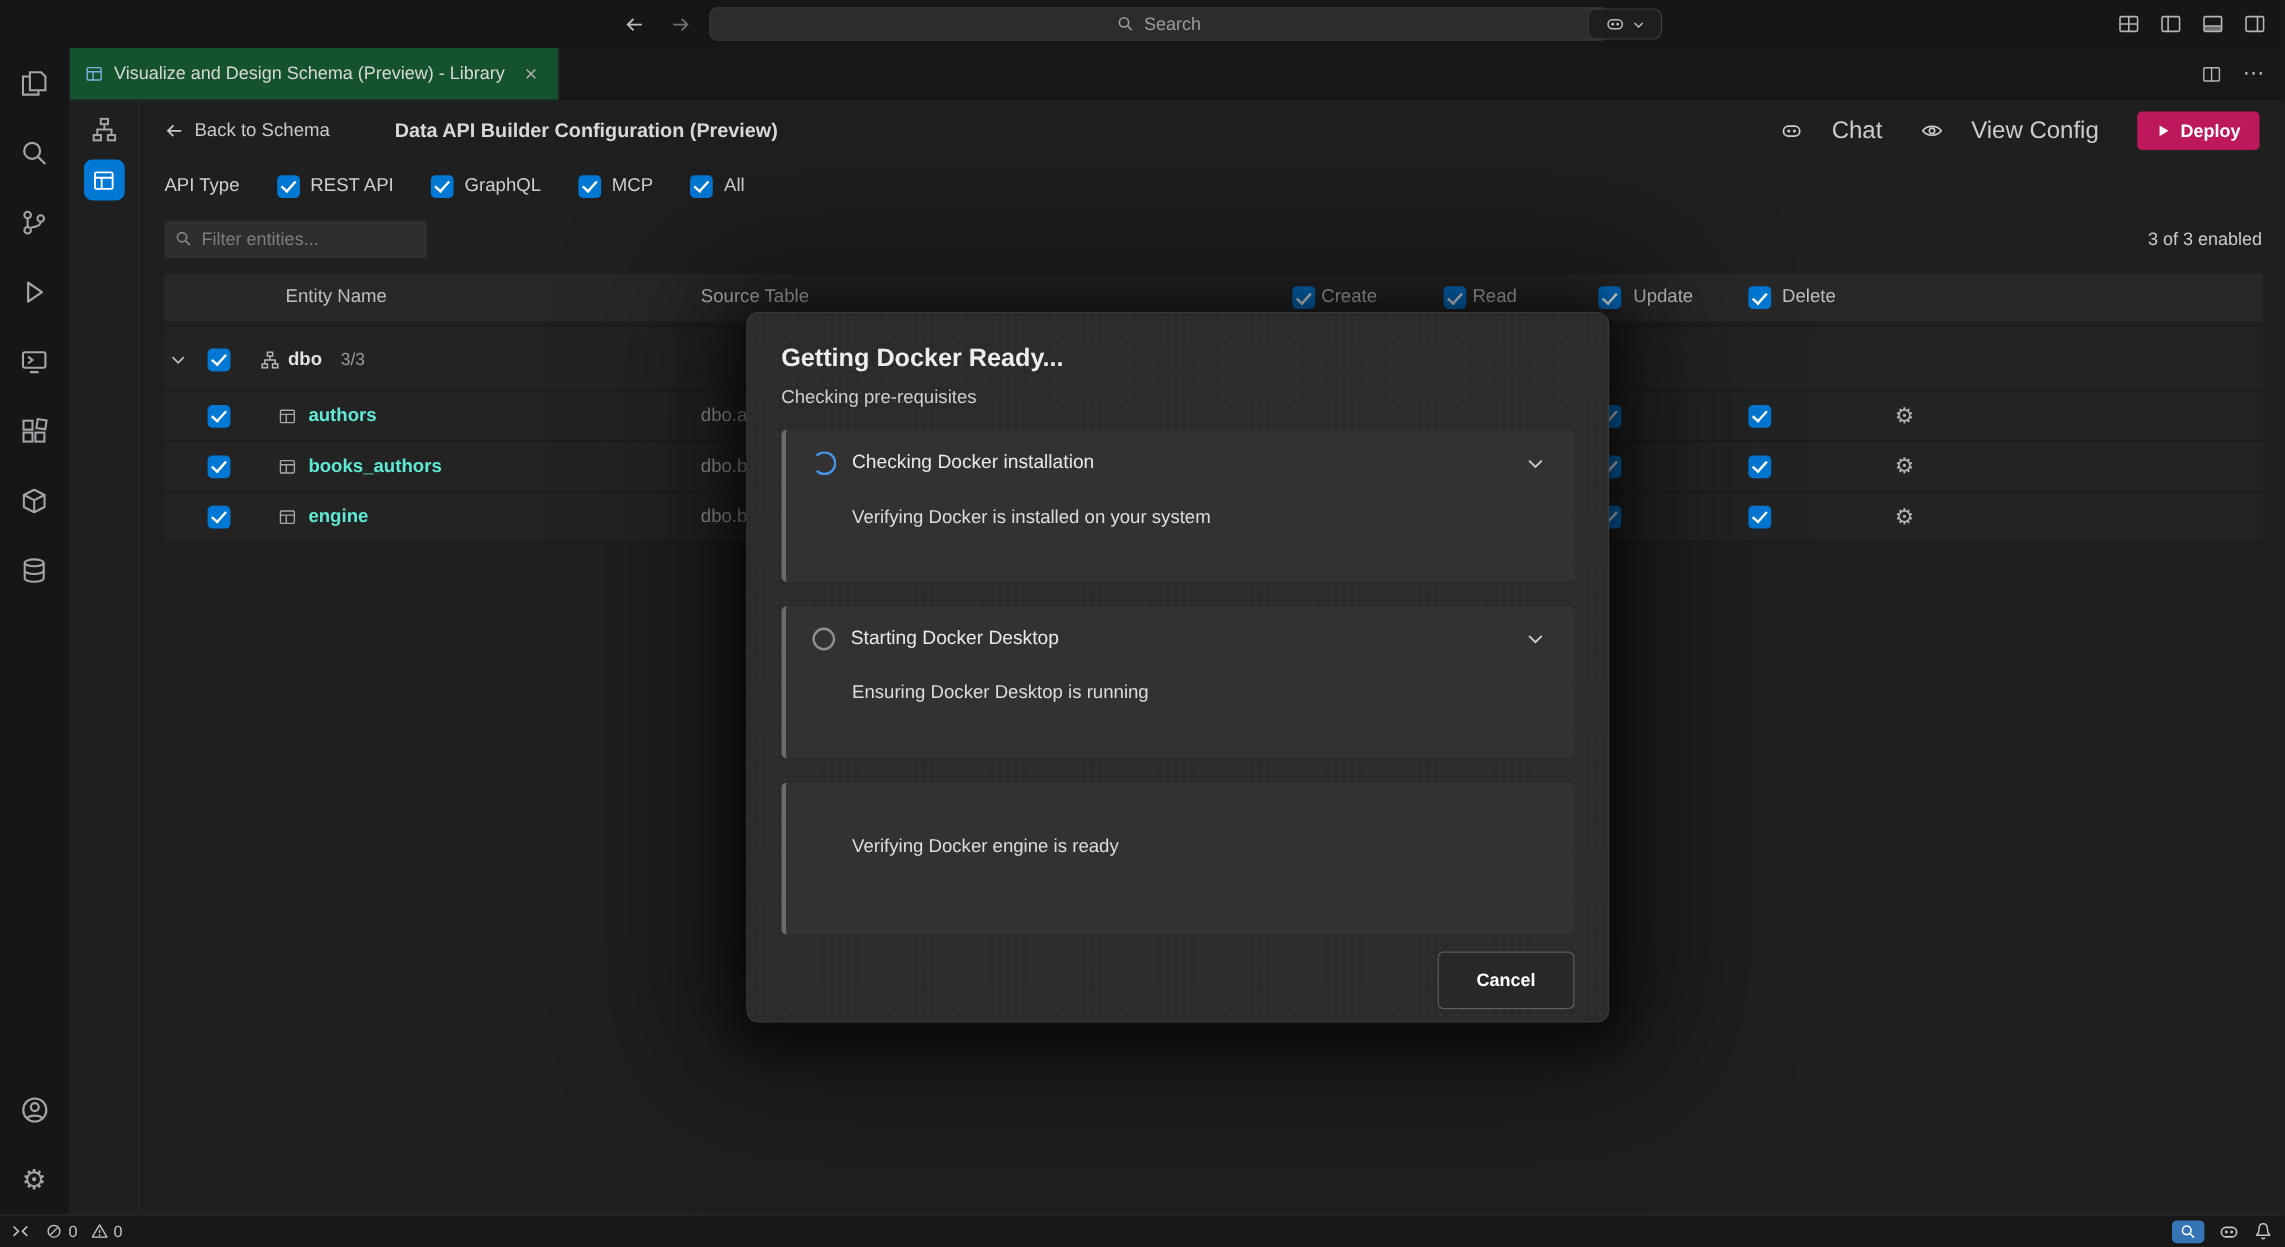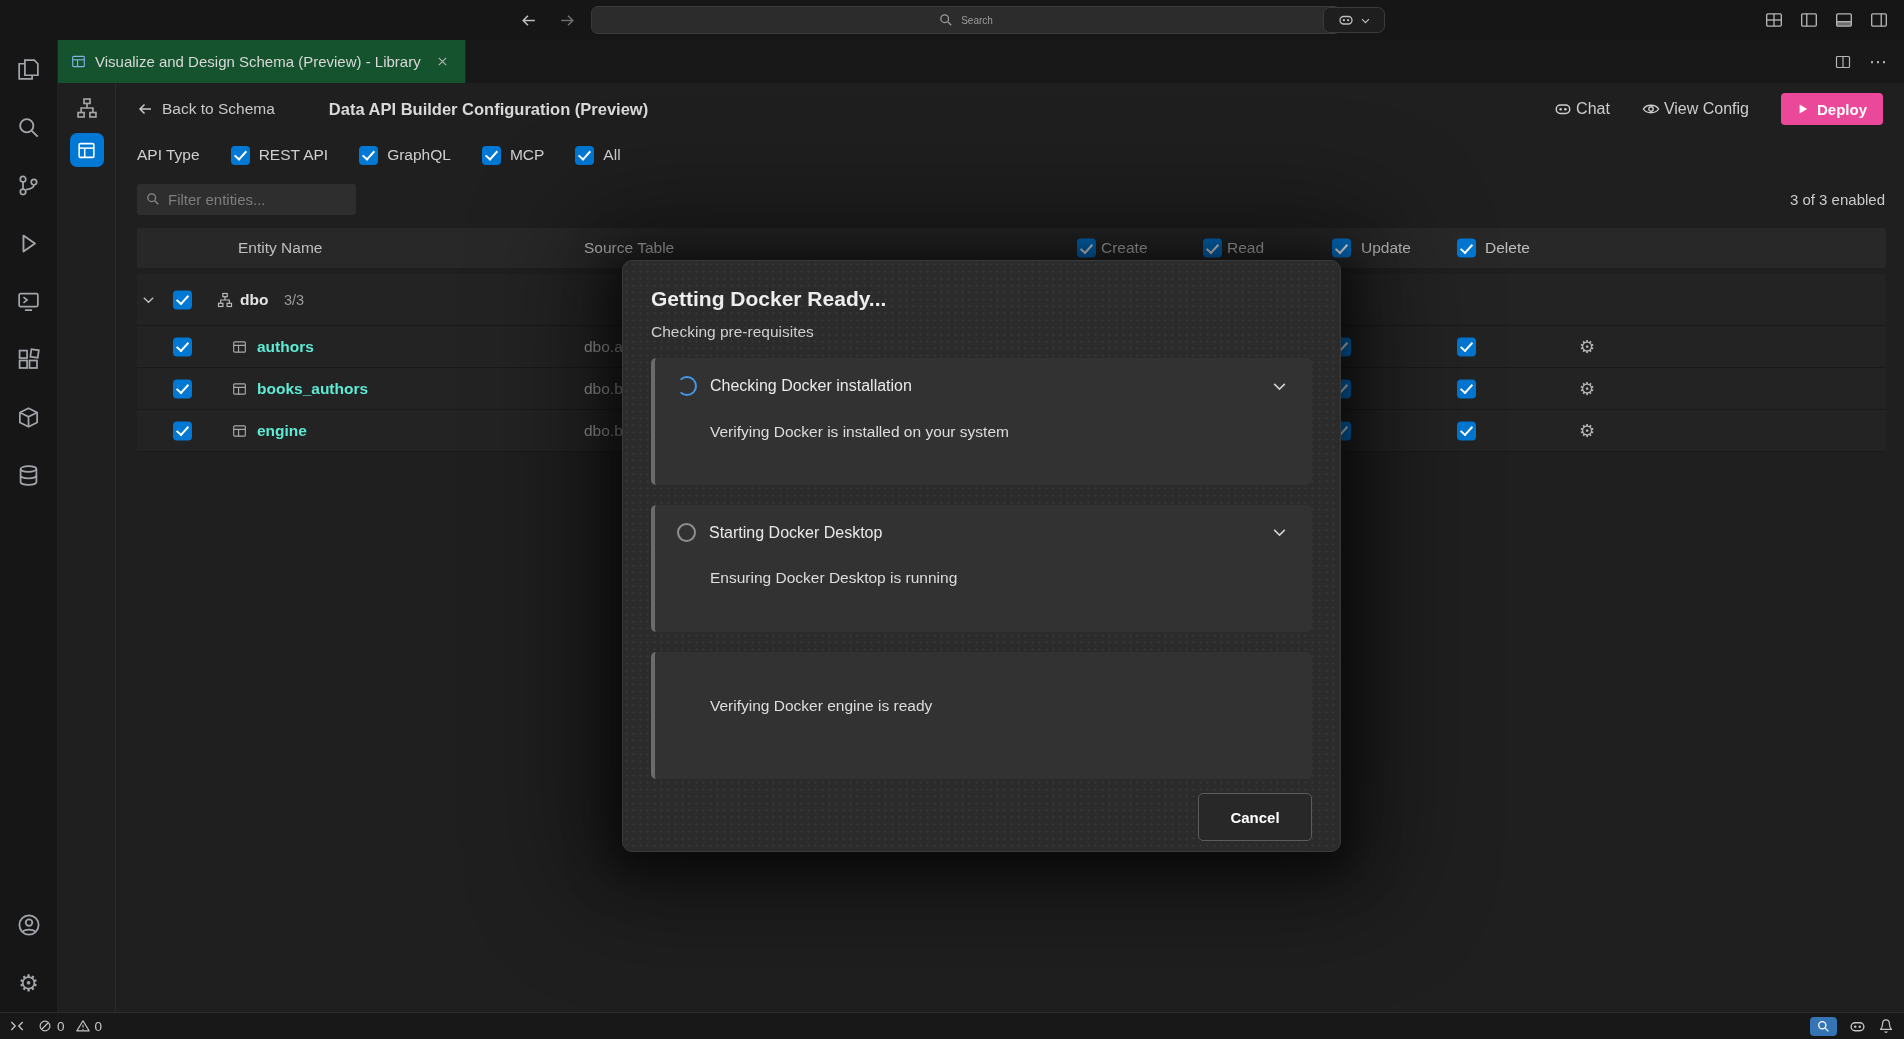--- a/index.html
+++ b/index.html
@@ -15,21 +15,21 @@
 
   
   .titlebar { position:absolute; top:0; left:0; right:0; height:40px; background:#161616; z-index:60; }
   .nav-arrows { position:absolute; left:520px; top:0; height:40px; display:flex; align-items:center; gap:22px; }
   .nav-back { color:#bdbdbd; }
   .nav-fwd { color:#6e6e6e; }
   .cmd-center {
     position:absolute; left:50%; margin-left:-361px; top:6px; width:750px; height:28px;
     background:#2c2c2c; border:1px solid #3a3a3a; border-radius:7px;
     display:flex; align-items:center; justify-content:center; gap:8px;
-    color:#9c9c9c; font-size:10px;
+    color:#9c9c9c; font-size:15px;
   }
   .copilot-pill {
     position:absolute; left:1323px; top:7px; width:62px; height:26px;
     border:1px solid #3b3b3b; border-radius:7px; background:#1e1e1e;
     display:flex; align-items:center; justify-content:center; gap:6px; color:#bdbdbd;
   }
   .layout-actions { position:absolute; right:16px; top:0; height:40px; display:flex; align-items:center; gap:17px; color:#b4b4b4; }
 
   
   .tabbar { position:absolute; top:40px; left:58px; right:0; height:43px; background:#181818; display:flex; align-items:stretch; z-index:55; }
@@ -71,23 +71,23 @@
   .strip-icon-active {
     width:34px; height:34px; border-radius:7px; background:#0078d4; color:#ffffff;
     display:flex; align-items:center; justify-content:center;
   }
   .content { position:absolute; left:58px; top:0; right:0; bottom:0; }
 
   .page-head { display:flex; align-items:center; height:52px; padding:0 21px; }
   .back-link { display:flex; align-items:center; gap:9px; color:#c8c8c8; font-size:15.5px; }
   .page-title { margin-left:54px; font-size:16.5px; font-weight:700; color:#d9d9d9; }
   .head-right { margin-left:auto; display:flex; align-items:center; gap:32px; }
-  .head-action { display:flex; align-items:center; gap:4px; color:#cdcdcd; font-size:16px;justify-content:space-between; }
+  .head-action { display:flex; align-items:center; gap:24px; color:#cdcdcd; font-size:20px;justify-content:space-between; }
   .deploy-btn {
-    display:flex; align-items:center; gap:8px; background:#ec4899; color:#ffffff;
+    display:flex; align-items:center; gap:8px; background:#be185d; color:#ffffff;
     border:none; border-radius:4px; height:32px; padding:0 16px; font-size:15px; font-weight:600;
     font-family:inherit; cursor:pointer;
   }
 
   .filter-row { display:flex; align-items:center; height:40px; padding:0 21px; gap:31px; font-size:15.5px; color:#cfcfcf; }
   .chk-group { display:flex; align-items:center; gap:9px; }
 
   .cb { width:19px; height:19px; border-radius:4px; background:#0078d4; position:relative; flex:0 0 auto; }
   .cb::after {
     content:""; position:absolute; left:6px; top:2.5px; width:5px; height:10px;

